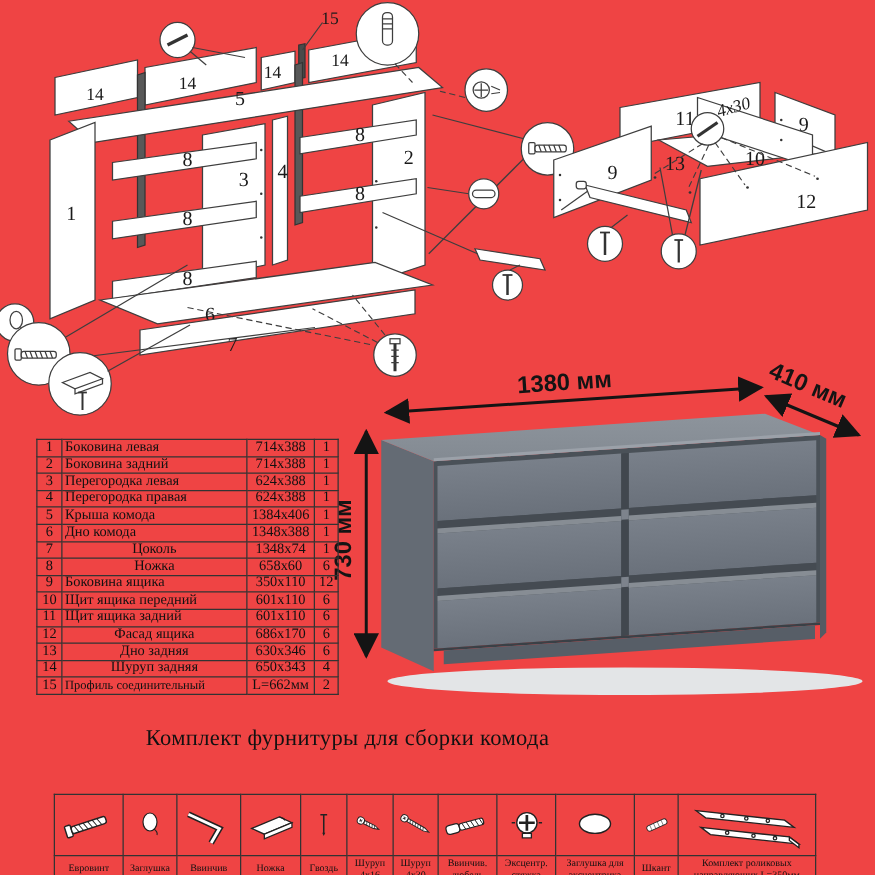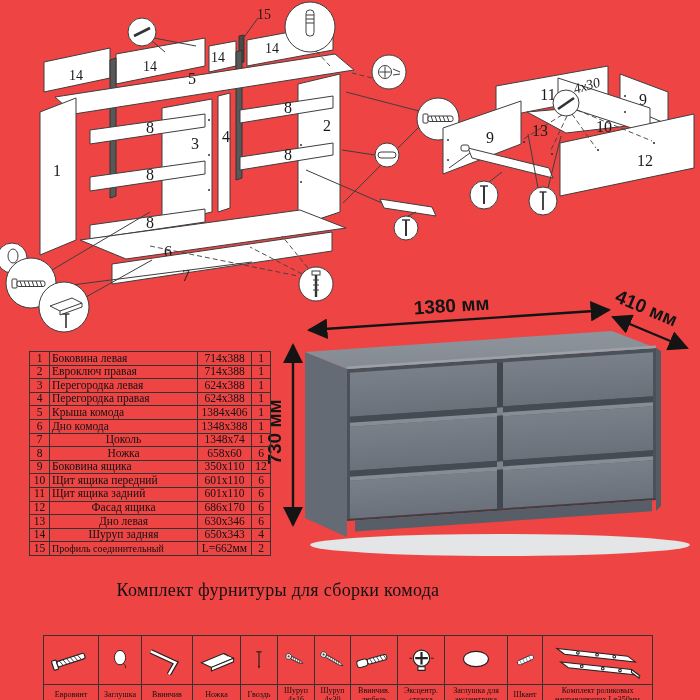--- a/index.html
+++ b/index.html
@@ -295,21 +295,21 @@
       </colgroup>
     <tbody>
       <tr>
           <td class="c">1</td>
           <td>Боковина левая</td>
           <td class="c">714x388</td>
           <td class="c">1</td>
         </tr>
       <tr>
           <td class="c">2</td>
-          <td>Евроключ правая</td>
+          <td>Боковина задний</td>
           <td class="c">714x388</td>
           <td class="c">1</td>
         </tr>
       <tr>
           <td class="c">3</td>
           <td>Перегородка левая</td>
           <td class="c">624x388</td>
           <td class="c">1</td>
         </tr>
       <tr>
@@ -361,21 +361,21 @@
           <td class="c">6</td>
         </tr>
       <tr>
           <td class="c">12</td>
           <td>Фасад ящика</td>
           <td class="c">686x170</td>
           <td class="c">6</td>
         </tr>
       <tr>
           <td class="c">13</td>
-          <td>Дно левая</td>
+          <td>Дно задняя</td>
           <td class="c">630x346</td>
           <td class="c">6</td>
         </tr>
       <tr>
           <td class="c">14</td>
           <td>Шуруп задняя</td>
           <td class="c">650x343</td>
           <td class="c">4</td>
         </tr>
       <tr>

